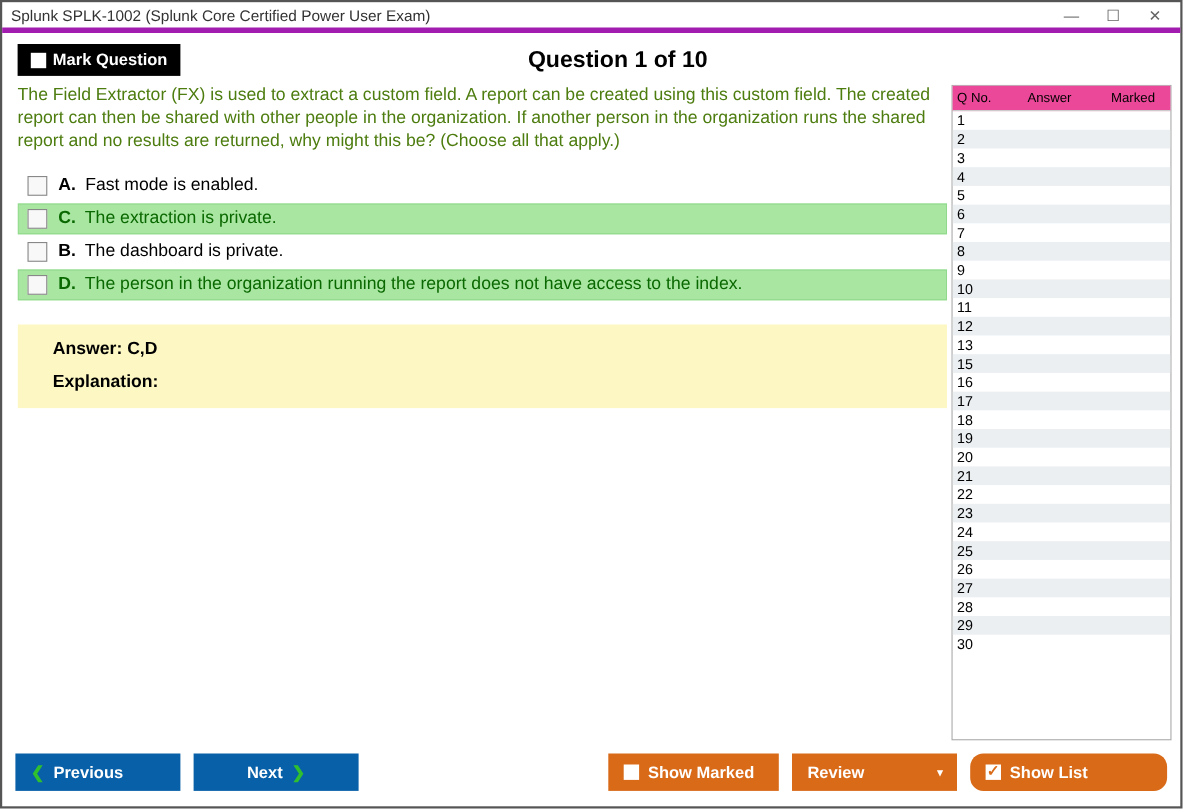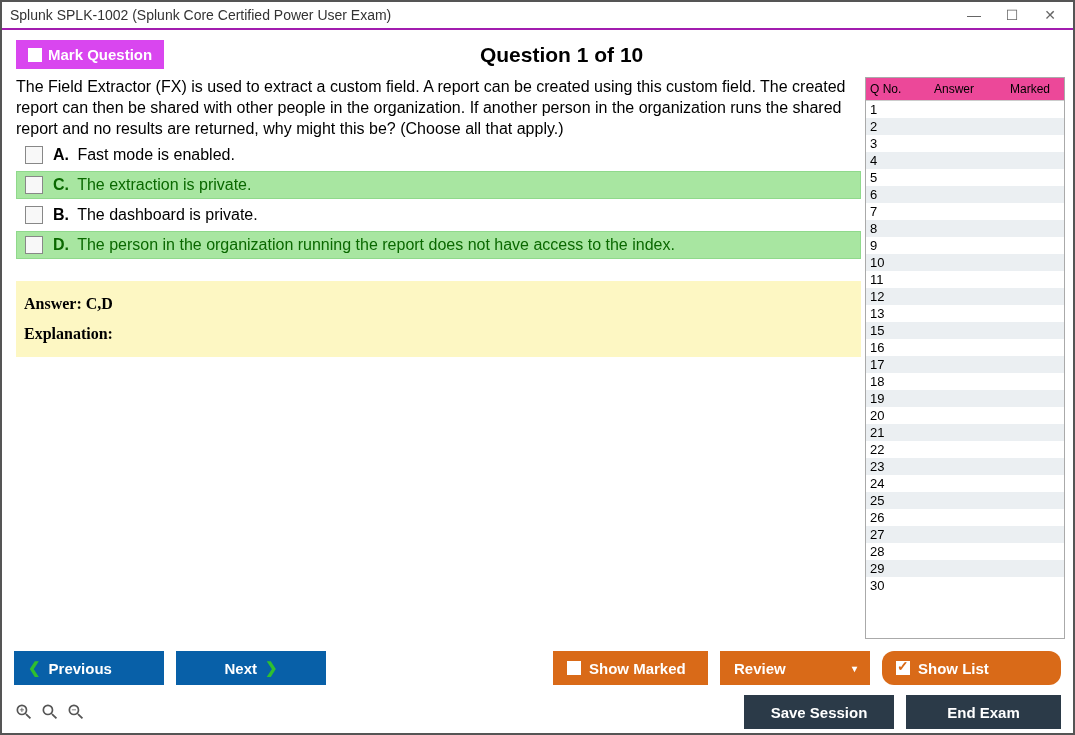--- a/index.html
+++ b/index.html
@@ -1,39 +1,39 @@
 <!DOCTYPE html>
 <html><head>
 <meta charset="utf-8">
 <style>
 * { box-sizing: border-box; margin: 0; padding: 0; }
 body { font-family: Arial, Helvetica, sans-serif; background: #fff; }
 .window { width: 1075px; height: 735px; border: 2px solid #555; display: flex; flex-direction: column; background: #fff; position: relative; }
-.titlebar { display: flex; align-items: center; justify-content: space-between; padding: 4px 8px; font-size: 14px; border-bottom: 2px solid #a21caf; height: 28px; }
+.titlebar { display: flex; align-items: center; justify-content: space-between; padding: 4px 8px; font-size: 14px; border-bottom: 5px solid #a21caf; height: 28px; }
 .titlebar-text { color: #333; }
 .win-controls { display: flex; gap: 8px; align-items: center; color: #888; }
 .win-btn { width: 30px; height: 24px; display: flex; align-items: center; justify-content: center; font-size: 14px; cursor: pointer; color: #666; }
 
 .header-row { display: flex; align-items: center; padding: 10px 14px 8px 14px; }
-.mark-btn { background: #d946ef; color: #fff; border: none; padding: 6px 12px; font-weight: bold; font-size: 15px; display: flex; align-items: center; gap: 6px; cursor: pointer; }
+.mark-btn { background: #000000; color: #fff; border: none; padding: 6px 12px; font-weight: bold; font-size: 15px; display: flex; align-items: center; gap: 6px; cursor: pointer; }
 .mark-btn .chk { width: 14px; height: 14px; background: #fff; display: inline-block; }
 .question-title { flex: 1; text-align: center; font-weight: bold; font-size: 21px; margin-right: 100px; }
 
 .body-row { flex: 1; display: flex; overflow: hidden; padding: 0 8px 0 14px; gap: 4px; }
 .left-col { flex: 1; overflow: hidden; display: flex; flex-direction: column; }
-.question-text { font-size: 16px; color: #000000; line-height: 1.3; }
+.question-text { font-size: 16px; color: #4d7c0f; line-height: 1.3; margin-bottom: 14px; }
 
 .options { margin-bottom: 20px; }
 .option { display: flex; align-items: center; padding: 4px 8px; margin: 2px 0; font-size: 16px; gap: 10px; border: 1px solid transparent; }
 .option .obox { width: 18px; height: 18px; border: 1px solid #888; background: #f8f8f8; flex-shrink: 0; cursor: pointer; }
 .option .olabel b { margin-right: 4px; }
 .option.correct { background: #a8e6a1; border: 1px solid #90d98c; }
 .option.correct .olabel { color: #0a6800; }
 
-.answer-box { background: #fdf7c3; padding: 14px 8px; font-size: 16px; font-family: Liberation Serif, serif; }
+.answer-box { background: #fdf7c3; padding: 14px 32px; font-size: 16px; }
 .answer-box .ans-line { font-weight: bold; margin-bottom: 12px; }
 .answer-box .exp-label { font-weight: bold; }
 
 .right-col { width: 200px; border: 1px solid #aaa; display: flex; flex-direction: column; margin-bottom: 4px; }
 .list-header { display: flex; font-size: 12px; background: #ec4899; border-bottom: 1px solid #ccc; padding: 4px 4px; }
 .list-header .c1 { width: 38px; }
 .list-header .c2 { flex: 1; text-align: center; }
 .list-header .c3 { width: 60px; text-align: center; }
 .list-body { flex: 1; overflow-y: scroll; }
 .list-row { display: flex; font-size: 13px; height: 17px; align-items: center; padding: 0 4px; cursor: pointer; }
@@ -236,41 +236,15 @@
       </button>
       <button class="btn btn-orange review">
         <span>Review</span>
         <span class="chev down">▾</span>
       </button>
       <button class="btn btn-orange show-list">
         <span class="sq check"></span>
         <span>Show List</span>
       </button>
     </div>
-    <div class="footer-row2">
-      <div class="zoom-icons">
-        <span>
-            <svg viewBox="0 0 24 24">
-              <path d="M15.5 14h-.79l-.28-.27A6.471 6.471 0 0016 9.5 6.5 6.5 0 109.5 16a6.47 6.47 0 004.23-1.57l.27.28v.79l5 4.99L20.49 19l-4.99-5zm-6 0C7.01 14 5 11.99 5 9.5S7.01 5 9.5 5 14 7.01 14 9.5 11.99 14 9.5 14zM10 7H9v2H7v1h2v2h1v-2h2V9h-2z"></path>
-            </svg>
-          </span>
-        <span>
-            <svg viewBox="0 0 24 24">
-              <path d="M15.5 14h-.79l-.28-.27A6.471 6.471 0 0016 9.5 6.5 6.5 0 109.5 16a6.47 6.47 0 004.23-1.57l.27.28v.79l5 4.99L20.49 19l-4.99-5zm-6 0C7.01 14 5 11.99 5 9.5S7.01 5 9.5 5 14 7.01 14 9.5 11.99 14 9.5 14z"></path>
-            </svg>
-          </span>
-        <span>
-            <svg viewBox="0 0 24 24">
-              <path d="M15.5 14h-.79l-.28-.27A6.471 6.471 0 0016 9.5 6.5 6.5 0 109.5 16a6.47 6.47 0 004.23-1.57l.27.28v.79l5 4.99L20.49 19l-4.99-5zm-6 0C7.01 14 5 11.99 5 9.5S7.01 5 9.5 5 14 7.01 14 9.5 11.99 14 9.5 14zM7 9h5v1H7z"></path>
-            </svg>
-          </span>
-      </div>
-      <div class="spacer"></div>
-      <button class="btn btn-dark save-session">
-        <span>Save Session</span>
-      </button>
-      <button class="btn btn-dark end-exam">
-        <span>End Exam</span>
-      </button>
-    </div>
   </div>
 
 </div>
 
 </body></html>

